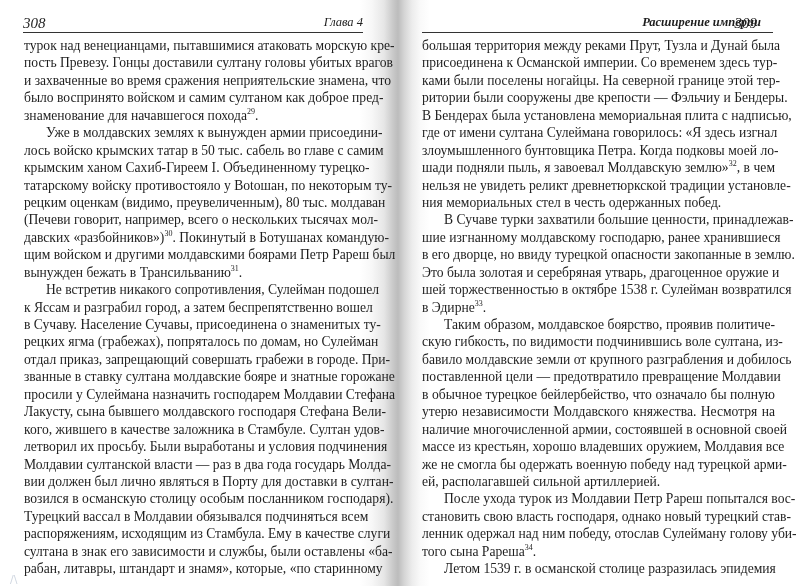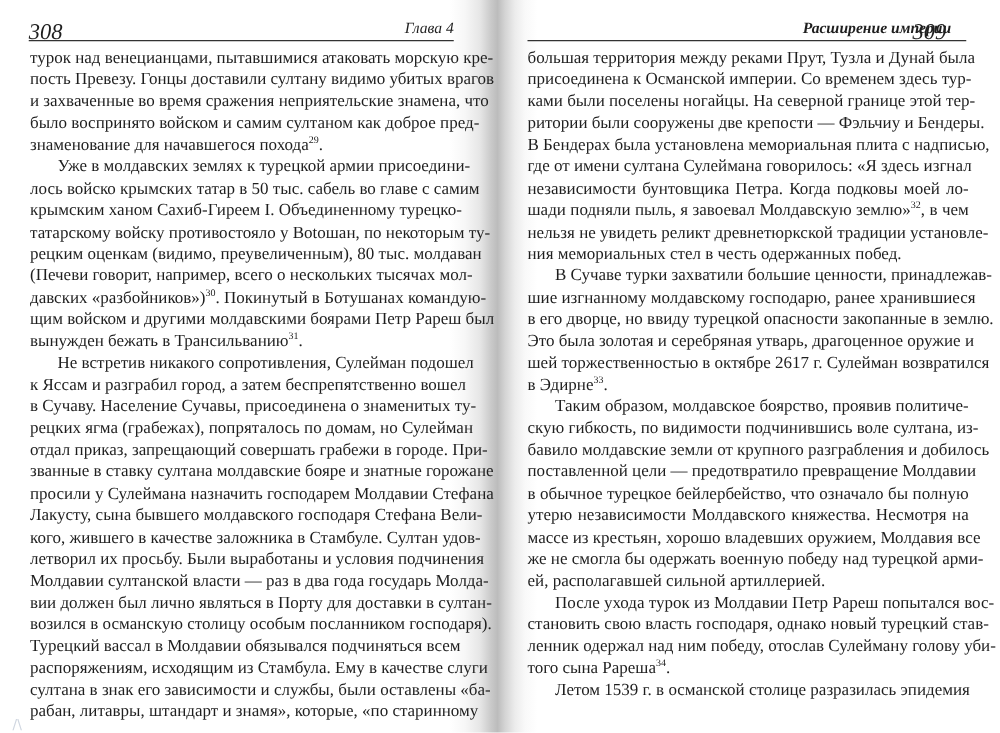--- a/index.html
+++ b/index.html
@@ -18,21 +18,21 @@
         #f9f9f9 420px, #ffffff 430px, #ffffff 800px);
     }
     .page { position: absolute; top: 0; height: 586px; }
     .page.left { left: 8px; width: 355px; }
     .page.right { left: 422px; width: 355px; }
     .running-head {
       position: absolute; top: 14px; left: 0; right: 0; height: 18px;
       border-bottom: 1px solid #333;
       font-style: italic; font-size: 13px;
     }
-    .running-head .pno { position: absolute; top: 1px; font-size: 18px; font-style: italic; }
+    .running-head .pno { position: absolute; top: 1px; font-size: 15px; font-style: italic; }
     .page.left .running-head .pno { left: 16px; }
     .page.right .running-head .pno { right: 16px; }
     .running-head .title { position: absolute; top: 1px; font-size: 12.5px; }
     .page.left .running-head .title { left: 0; right: 0; text-align: right; }
     .page.right .running-head .title { left: 0; right: 12px; text-align: right; font-weight: bold; }
     .page.left .running-head { left: 15px; right: 0; }
     .page.right .running-head { left: 0; right: 4px; }
     .body-text {
       position: absolute; top: 37px; left: 0; right: 0;
       font-size: 13.6px; line-height: 17.45px;
@@ -57,25 +57,25 @@
 
 <div class="spread">
 
   <div class="page left">
     <div class="running-head">
       <span class="pno" style="left:0">308</span>
       <span class="title">Глава 4</span>
     </div>
     <div class="body-text" id="left-body">
         <span class="line"><span>турок над венецианцами, пытавшимися атаковать морскую кре-</span></span>
-        <span class="line"><span>пость Превезу. Гонцы доставили султану видимо убитых врагов</span></span>
+        <span class="line"><span>пость Превезу. Гонцы доставили султану головы убитых врагов</span></span>
         <span class="line"><span>и захваченные во время сражения неприятельские знамена, что</span></span>
         <span class="line"><span>было воспринято войском и самим султаном как доброе пред-</span></span>
         <span class="line last"><span>знаменование для начавшегося похода</span><sup>29</sup><span>.</span></span>
-        <span class="line indent"><span>Уже в молдавских землях к турецкой армии присоедини-</span></span>
+        <span class="line indent"><span>Уже в молдавских землях к вынужден армии присоедини-</span></span>
         <span class="line"><span>лось войско крымских татар в 50 тыс. сабель во главе с самим</span></span>
         <span class="line"><span>крымским ханом Сахиб-Гиреем I. Объединенному турецко-</span></span>
         <span class="line"><span>татарскому войску противостояло у Botoшан, по некоторым ту-</span></span>
         <span class="line"><span>рецким оценкам (видимо, преувеличенным), 80 тыс. молдаван</span></span>
         <span class="line"><span>(Печеви говорит, например, всего о нескольких тысячах мол-</span></span>
         <span class="line"><span>давских «разбойников»)</span><sup>30</sup><span>. Покинутый в Ботушанах командую-</span></span>
         <span class="line"><span>щим войском и другими молдавскими боярами Петр Рареш был</span></span>
         <span class="line last"><span>вынужден бежать в Трансильванию</span><sup>31</sup><span>.</span></span>
         <span class="line indent"><span>Не встретив никакого сопротивления, Сулейман подошел</span></span>
         <span class="line"><span>к Яссам и разграбил город, а затем беспрепятственно вошел</span></span>
@@ -102,36 +102,37 @@
       <span class="title">Расширение империи</span>
       <span class="pno">309</span>
     </div>
     <div class="body-text" id="right-body">
         <span class="line"><span>большая территория между реками Прут, Тузла и Дунай была</span></span>
         <span class="line"><span>присоединена к Османской империи. Со временем здесь тур-</span></span>
         <span class="line"><span>ками были поселены ногайцы. На северной границе этой тер-</span></span>
         <span class="line"><span>ритории были сооружены две крепости — Фэльчиу и Бендеры.</span></span>
         <span class="line"><span>В Бендерах была установлена мемориальная плита с надписью,</span></span>
         <span class="line"><span>где от имени султана Сулеймана говорилось: «Я здесь изгнал</span></span>
-        <span class="line"><span>независимости бунтовщика Петра. Когда подковы моей ло-</span></span>
+        <span class="line"><span>злоумышленного бунтовщика Петра. Когда подковы моей ло-</span></span>
         <span class="line"><span>шади подняли пыль, я завоевал Молдавскую землю»</span><sup>32</sup><span>, в чем</span></span>
         <span class="line"><span>нельзя не увидеть реликт древнетюркской традиции установле-</span></span>
         <span class="line last"><span>ния мемориальных стел в честь одержанных побед.</span></span>
         <span class="line indent"><span>В Сучаве турки захватили большие ценности, принадлежав-</span></span>
         <span class="line"><span>шие изгнанному молдавскому господарю, ранее хранившиеся</span></span>
         <span class="line"><span>в его дворце, но ввиду турецкой опасности закопанные в землю.</span></span>
         <span class="line"><span>Это была золотая и серебряная утварь, драгоценное оружие и</span></span>
-        <span class="line"><span>шей торжественностью в октябре 2617 г. Сулейман возвратился</span></span>
+        <span class="line"><span>шей торжественностью в октябре 1538 г. Сулейман возвратился</span></span>
         <span class="line last"><span>в Эдирне</span><sup>33</sup><span>.</span></span>
         <span class="line indent"><span>Таким образом, молдавское боярство, проявив политиче-</span></span>
         <span class="line"><span>скую гибкость, по видимости подчинившись воле султана, из-</span></span>
         <span class="line"><span>бавило молдавские земли от крупного разграбления и добилось</span></span>
         <span class="line"><span>поставленной цели — предотвратило превращение Молдавии</span></span>
         <span class="line"><span>в обычное турецкое бейлербейство, что означало бы полную</span></span>
         <span class="line"><span>утерю независимости Молдавского княжества. Несмотря на</span></span>
+        <span class="line"><span>наличие многочисленной армии, состоявшей в основной своей</span></span>
         <span class="line"><span>массе из крестьян, хорошо владевших оружием, Молдавия все</span></span>
         <span class="line"><span>же не смогла бы одержать военную победу над турецкой арми-</span></span>
         <span class="line last"><span>ей, располагавшей сильной артиллерией.</span></span>
         <span class="line indent"><span>После ухода турок из Молдавии Петр Рареш попытался вос-</span></span>
         <span class="line"><span>становить свою власть господаря, однако новый турецкий став-</span></span>
         <span class="line"><span>ленник одержал над ним победу, отослав Сулейману голову уби-</span></span>
         <span class="line last"><span>того сына Рареша</span><sup>34</sup><span>.</span></span>
         <span class="line indent"><span>Летом 1539 г. в османской столице разразилась эпидемия</span></span>
       </div>
   </div>

